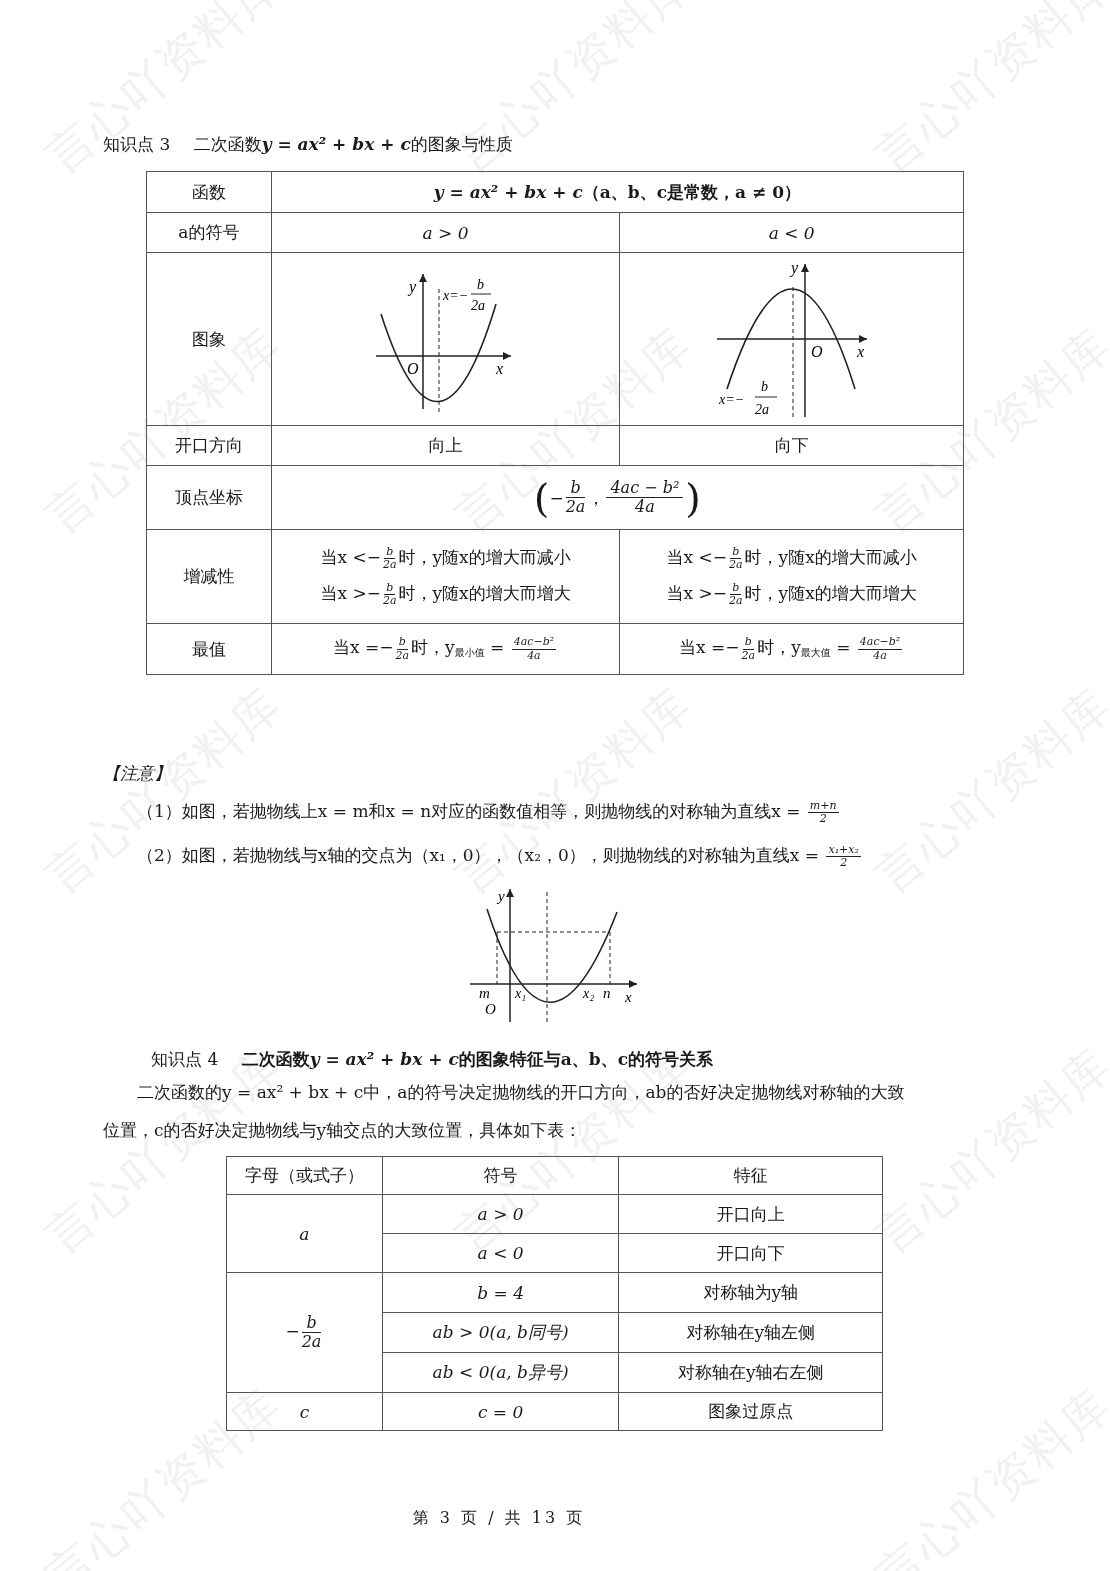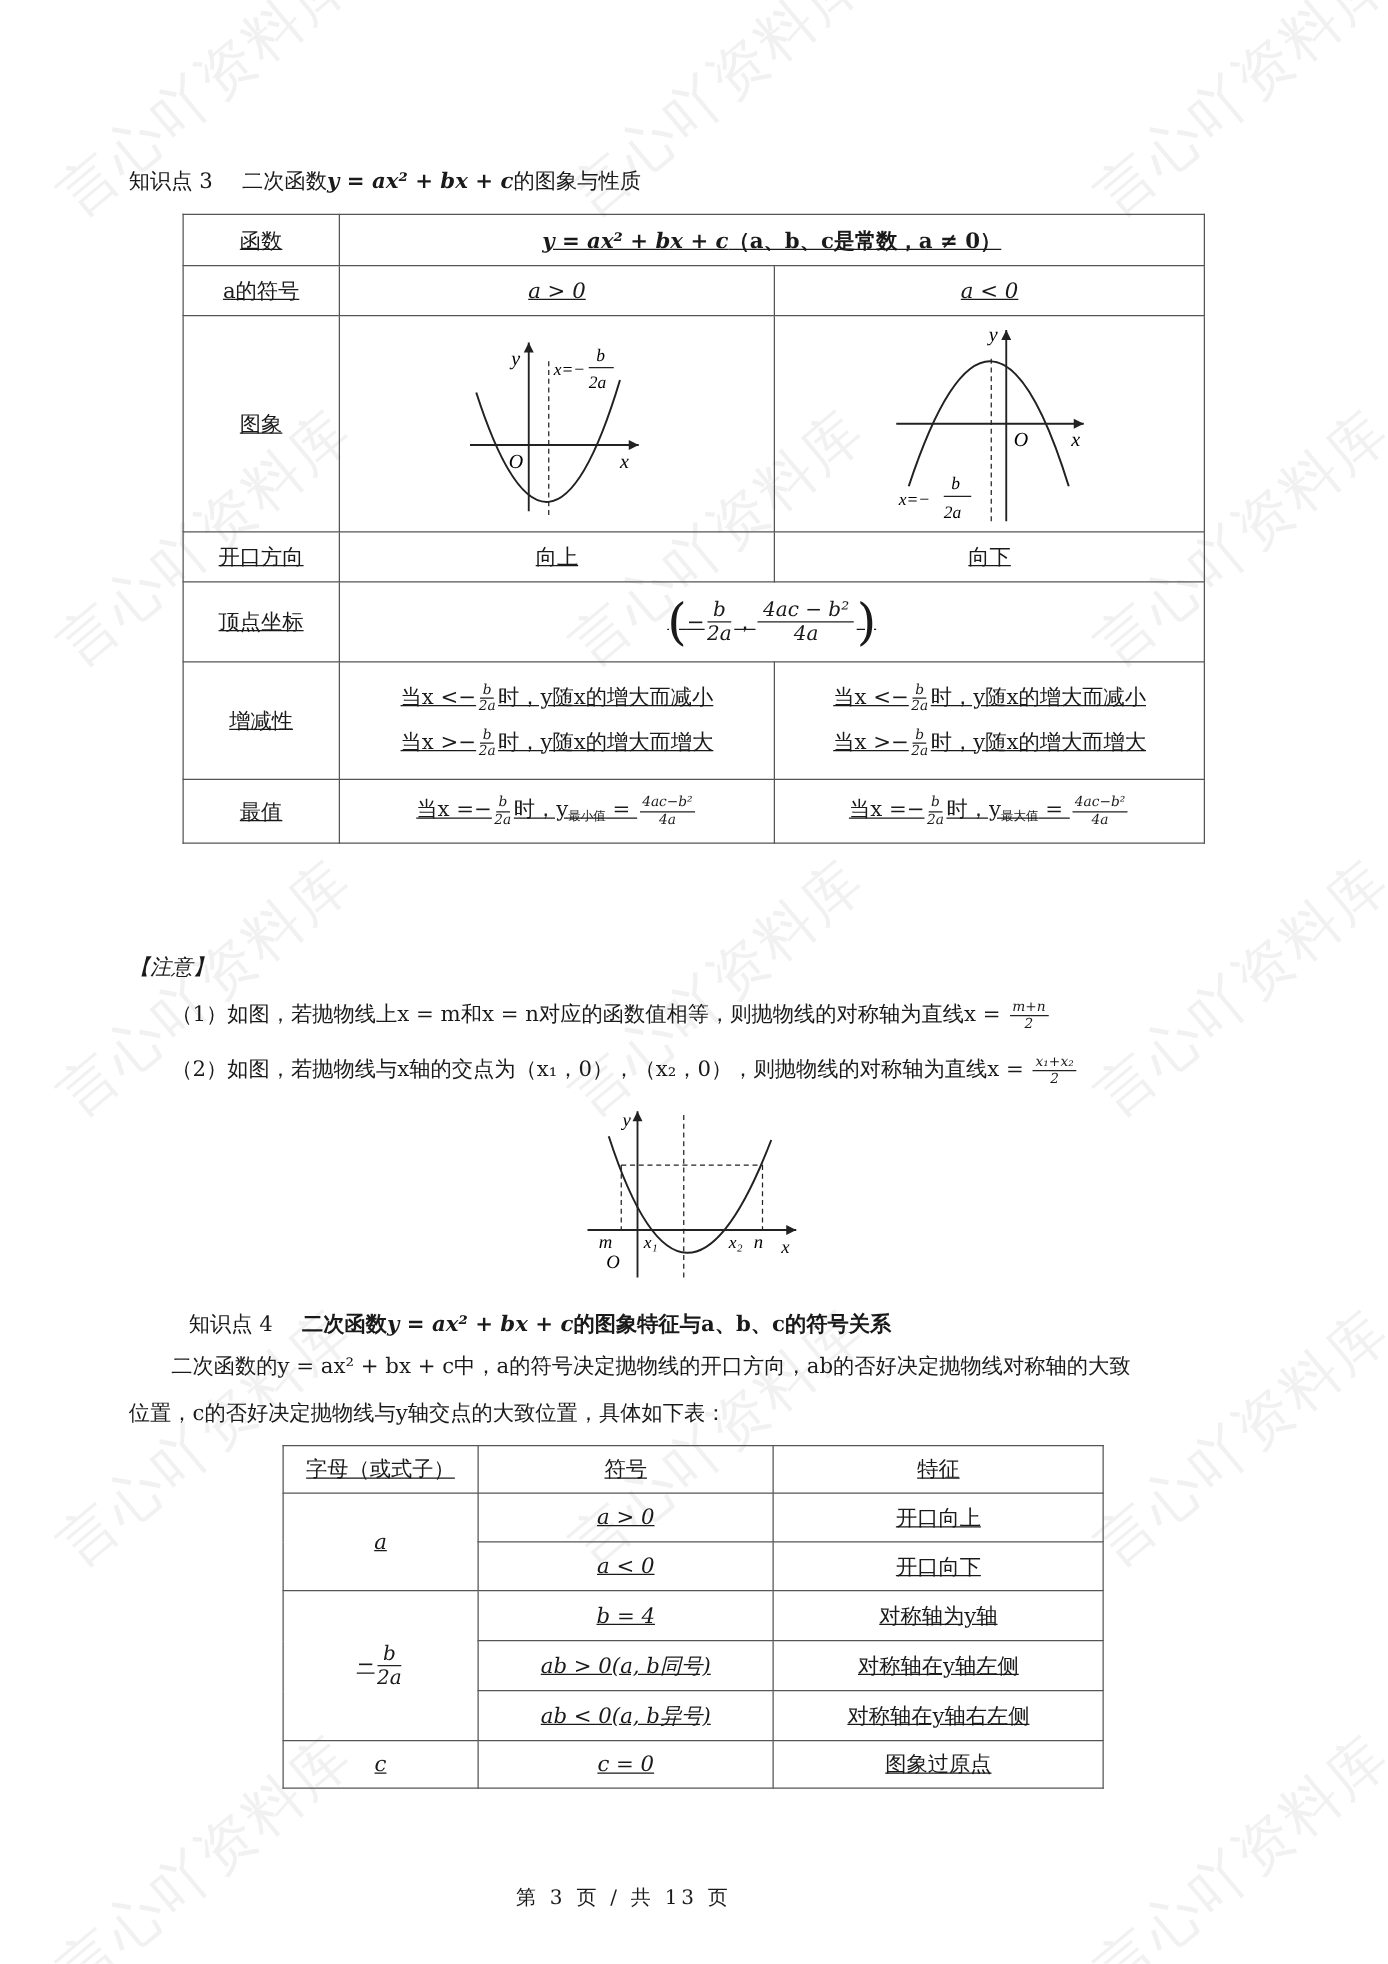--- a/index.html
+++ b/index.html
@@ -5,21 +5,21 @@
   html, body { margin: 0; padding: 0; background: #ffffff; }
   body { width: 1110px; height: 1571px; position: relative; overflow: hidden;
          font-family: "DejaVu Serif", "Liberation Serif", serif; color: #1a1a1a; }
   .wm { position: absolute; font-family: "DejaVu Sans", sans-serif; font-size: 46px;
         color: rgba(170,170,170,0.16); transform: rotate(-40deg); white-space: nowrap;
         pointer-events: none; letter-spacing: 2px; }
   .heading { position: absolute; left: 103px; font-size: 17px; white-space: nowrap; }
   .heading .kp { font-weight: normal; margin-right: 18px; }
   .mathb { font-style: italic; font-weight: bold; }
   .mi { font-style: italic; }
-  table.t { position: absolute; border-collapse: collapse; font-size: 17px; text-decoration: underline; }
+  table.t { position: absolute; border-collapse: collapse; font-size: 17px; }
   table.t td { border: 1.5px solid #555; text-align: center; vertical-align: middle; padding: 0; }
   .frac { display: inline-flex; flex-direction: column; align-items: center; vertical-align: middle;
           font-size: 11px; line-height: 1.1; margin: 0 2px; }
   .frac .num { border-bottom: 1px solid #222; padding: 0 2px; font-style: italic; }
   .frac .den { font-style: italic; }
   .frac.big { font-size: 16px; }
   .frac.big .num { padding: 0 4px; }
   .paren { font-size: 40px; font-weight: 200; vertical-align: middle; line-height: 1; }
   .note-title { position: absolute; left: 103px; top: 762px; font-size: 17px; font-style: italic; }
   .note-line { position: absolute; left: 137px; font-size: 17px; white-space: nowrap; }

